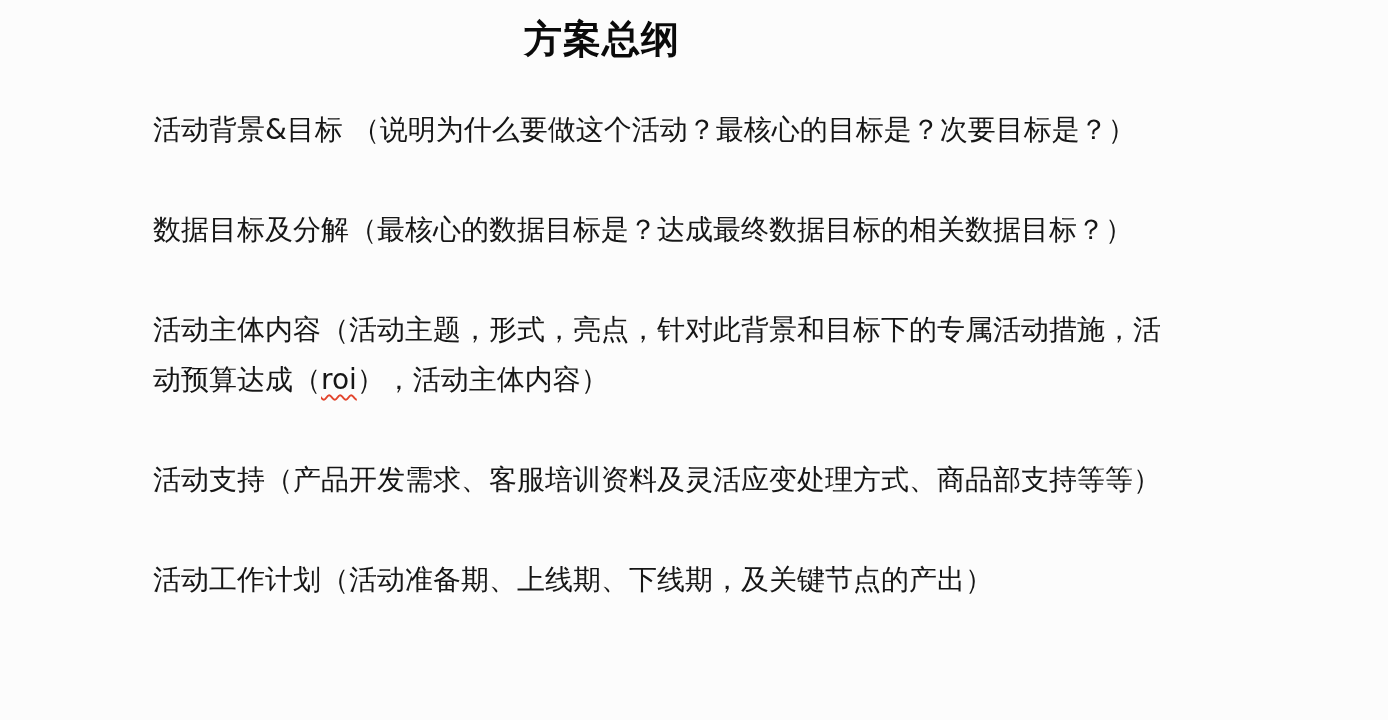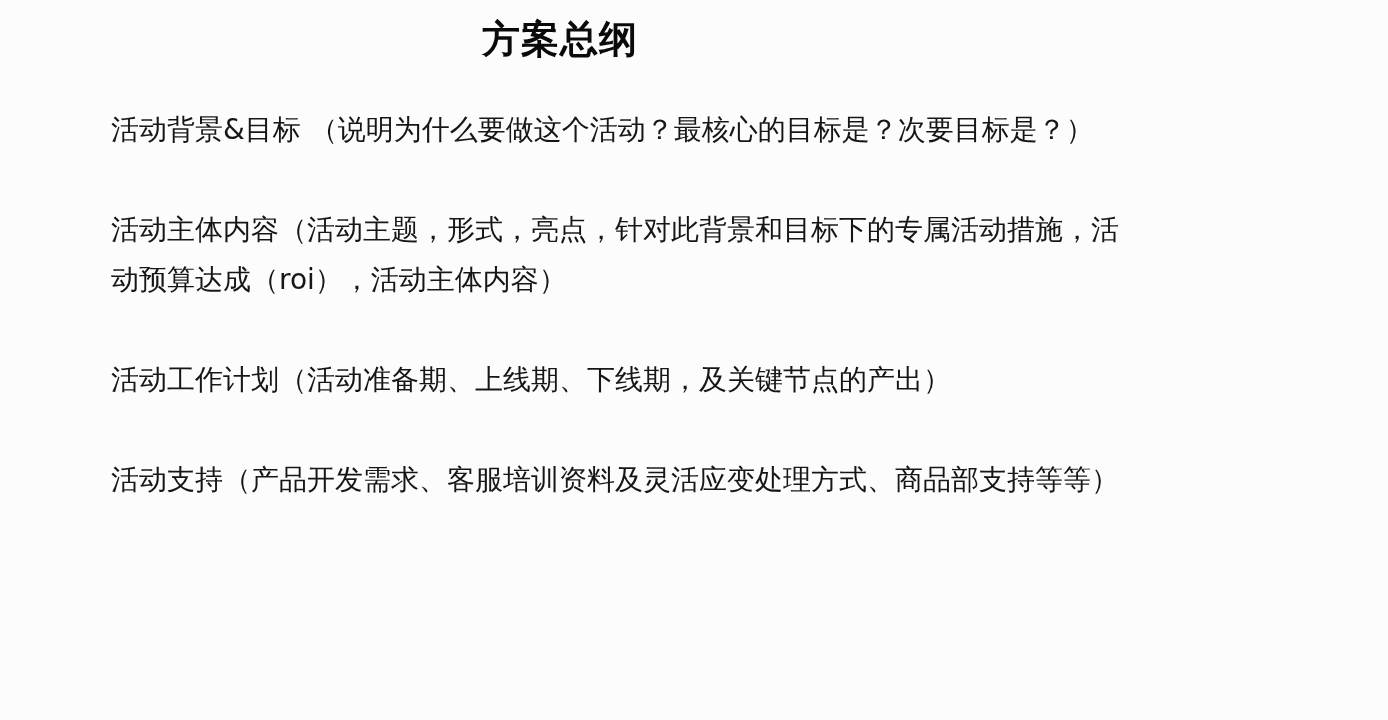--- a/index.html
+++ b/index.html
@@ -8,20 +8,21 @@
     height: 720px;
     background: #fcfcfc;
     font-family: "DejaVu Sans", "Liberation Sans", sans-serif;
     color: #141414;
     overflow: hidden;
   }
   .slide {
     position: relative;
     width: 1120px;
     height: 720px;
+    margin-left: 42px;
   }
   .slide-title {
     padding-top: 16px;
     text-align: center;
     font-size: 38px;
     line-height: 46px;
     font-weight: 700;
     color: #0a0a0a;
     letter-spacing: 1px;
   }
@@ -45,54 +46,59 @@
   .dot {
     width: 7px;
     height: 7px;
     border-radius: 50%;
     background: #1c1c1c;
   }
   .bullet-text {
     max-width: 1162px;
   }
   .misspelled {
+    text-decoration: underline;
     text-decoration-style: wavy;
     text-decoration-color: #e2442c;
     text-decoration-thickness: 2px;
     text-underline-offset: 5px;
   }
 </style>
 </head>
 <body>
 
 <div class="slide">
 
   <h1 class="slide-title">方案总纲</h1>
 
   <div class="bullet-list">
 
     <div class="bullet-item">
       <span class="dot-cell"><span class="dot"></span></span>
       <span class="bullet-text">活动背景&amp;目标 （说明为什么要做这个活动？最核心的目标是？次要目标是？）</span>
     </div>
 
+    <div class="bullet-item">
+      <span class="dot-cell"><span class="dot"></span></span>
+      <span class="bullet-text">数据目标及分解（最核心的数据目标是？达成最终数据目标的相关数据目标？）</span>
+    </div>
 
     <div class="bullet-item">
       <span class="dot-cell"><span class="dot"></span></span>
       <span class="bullet-text"><span>活动主体内容（活动主题，形式，亮点，针对此背景和目标下的专属活动措施，活动预算达成（</span><span class="misspelled">roi</span><span>），活动主体内容）</span></span>
     </div>
 
     <div class="bullet-item">
       <span class="dot-cell"><span class="dot"></span></span>
-      <span class="bullet-text">活动工作计划（活动准备期、上线期、下线期，及关键节点的产出）</span>
+      <span class="bullet-text">活动支持（产品开发需求、客服培训资料及灵活应变处理方式、商品部支持等等）</span>
     </div>
 
     <div class="bullet-item">
       <span class="dot-cell"><span class="dot"></span></span>
-      <span class="bullet-text">活动支持（产品开发需求、客服培训资料及灵活应变处理方式、商品部支持等等）</span>
+      <span class="bullet-text">活动工作计划（活动准备期、上线期、下线期，及关键节点的产出）</span>
     </div>
 
     <div class="bullet-item">
       <span class="dot-cell"><span class="dot"></span></span>
     </div>
 
   </div>
 </div>
 
 </body></html>

